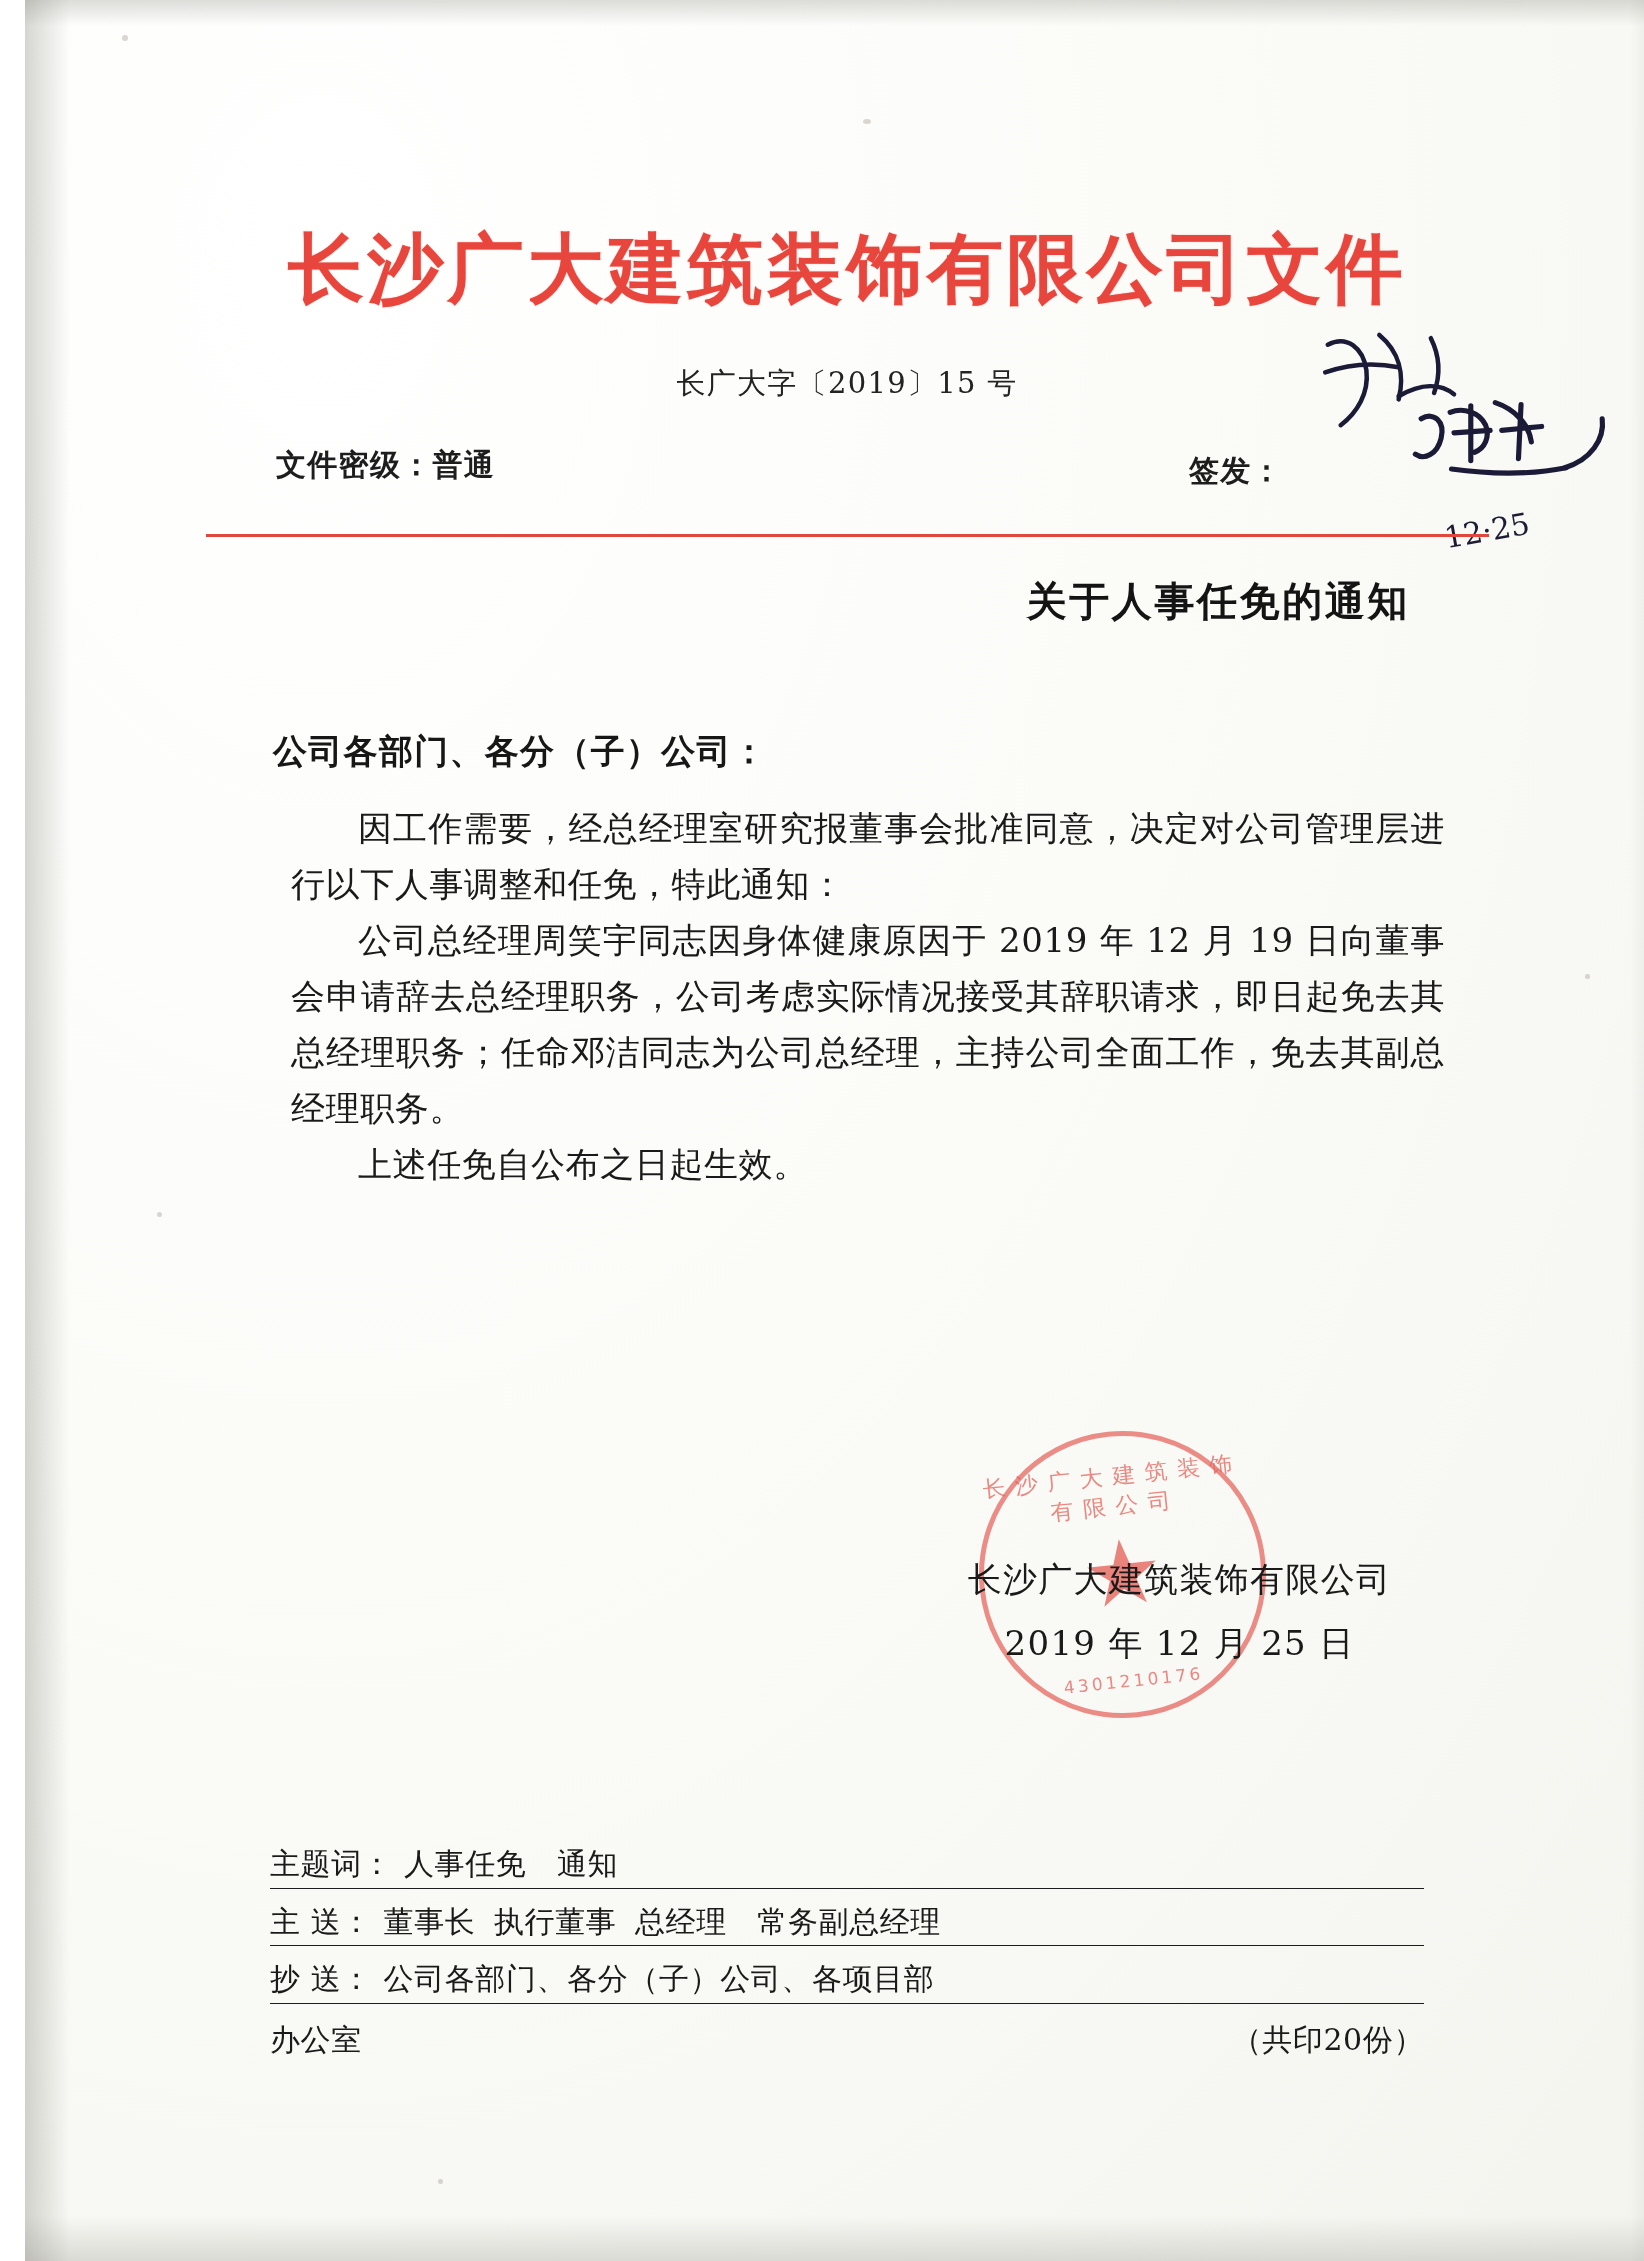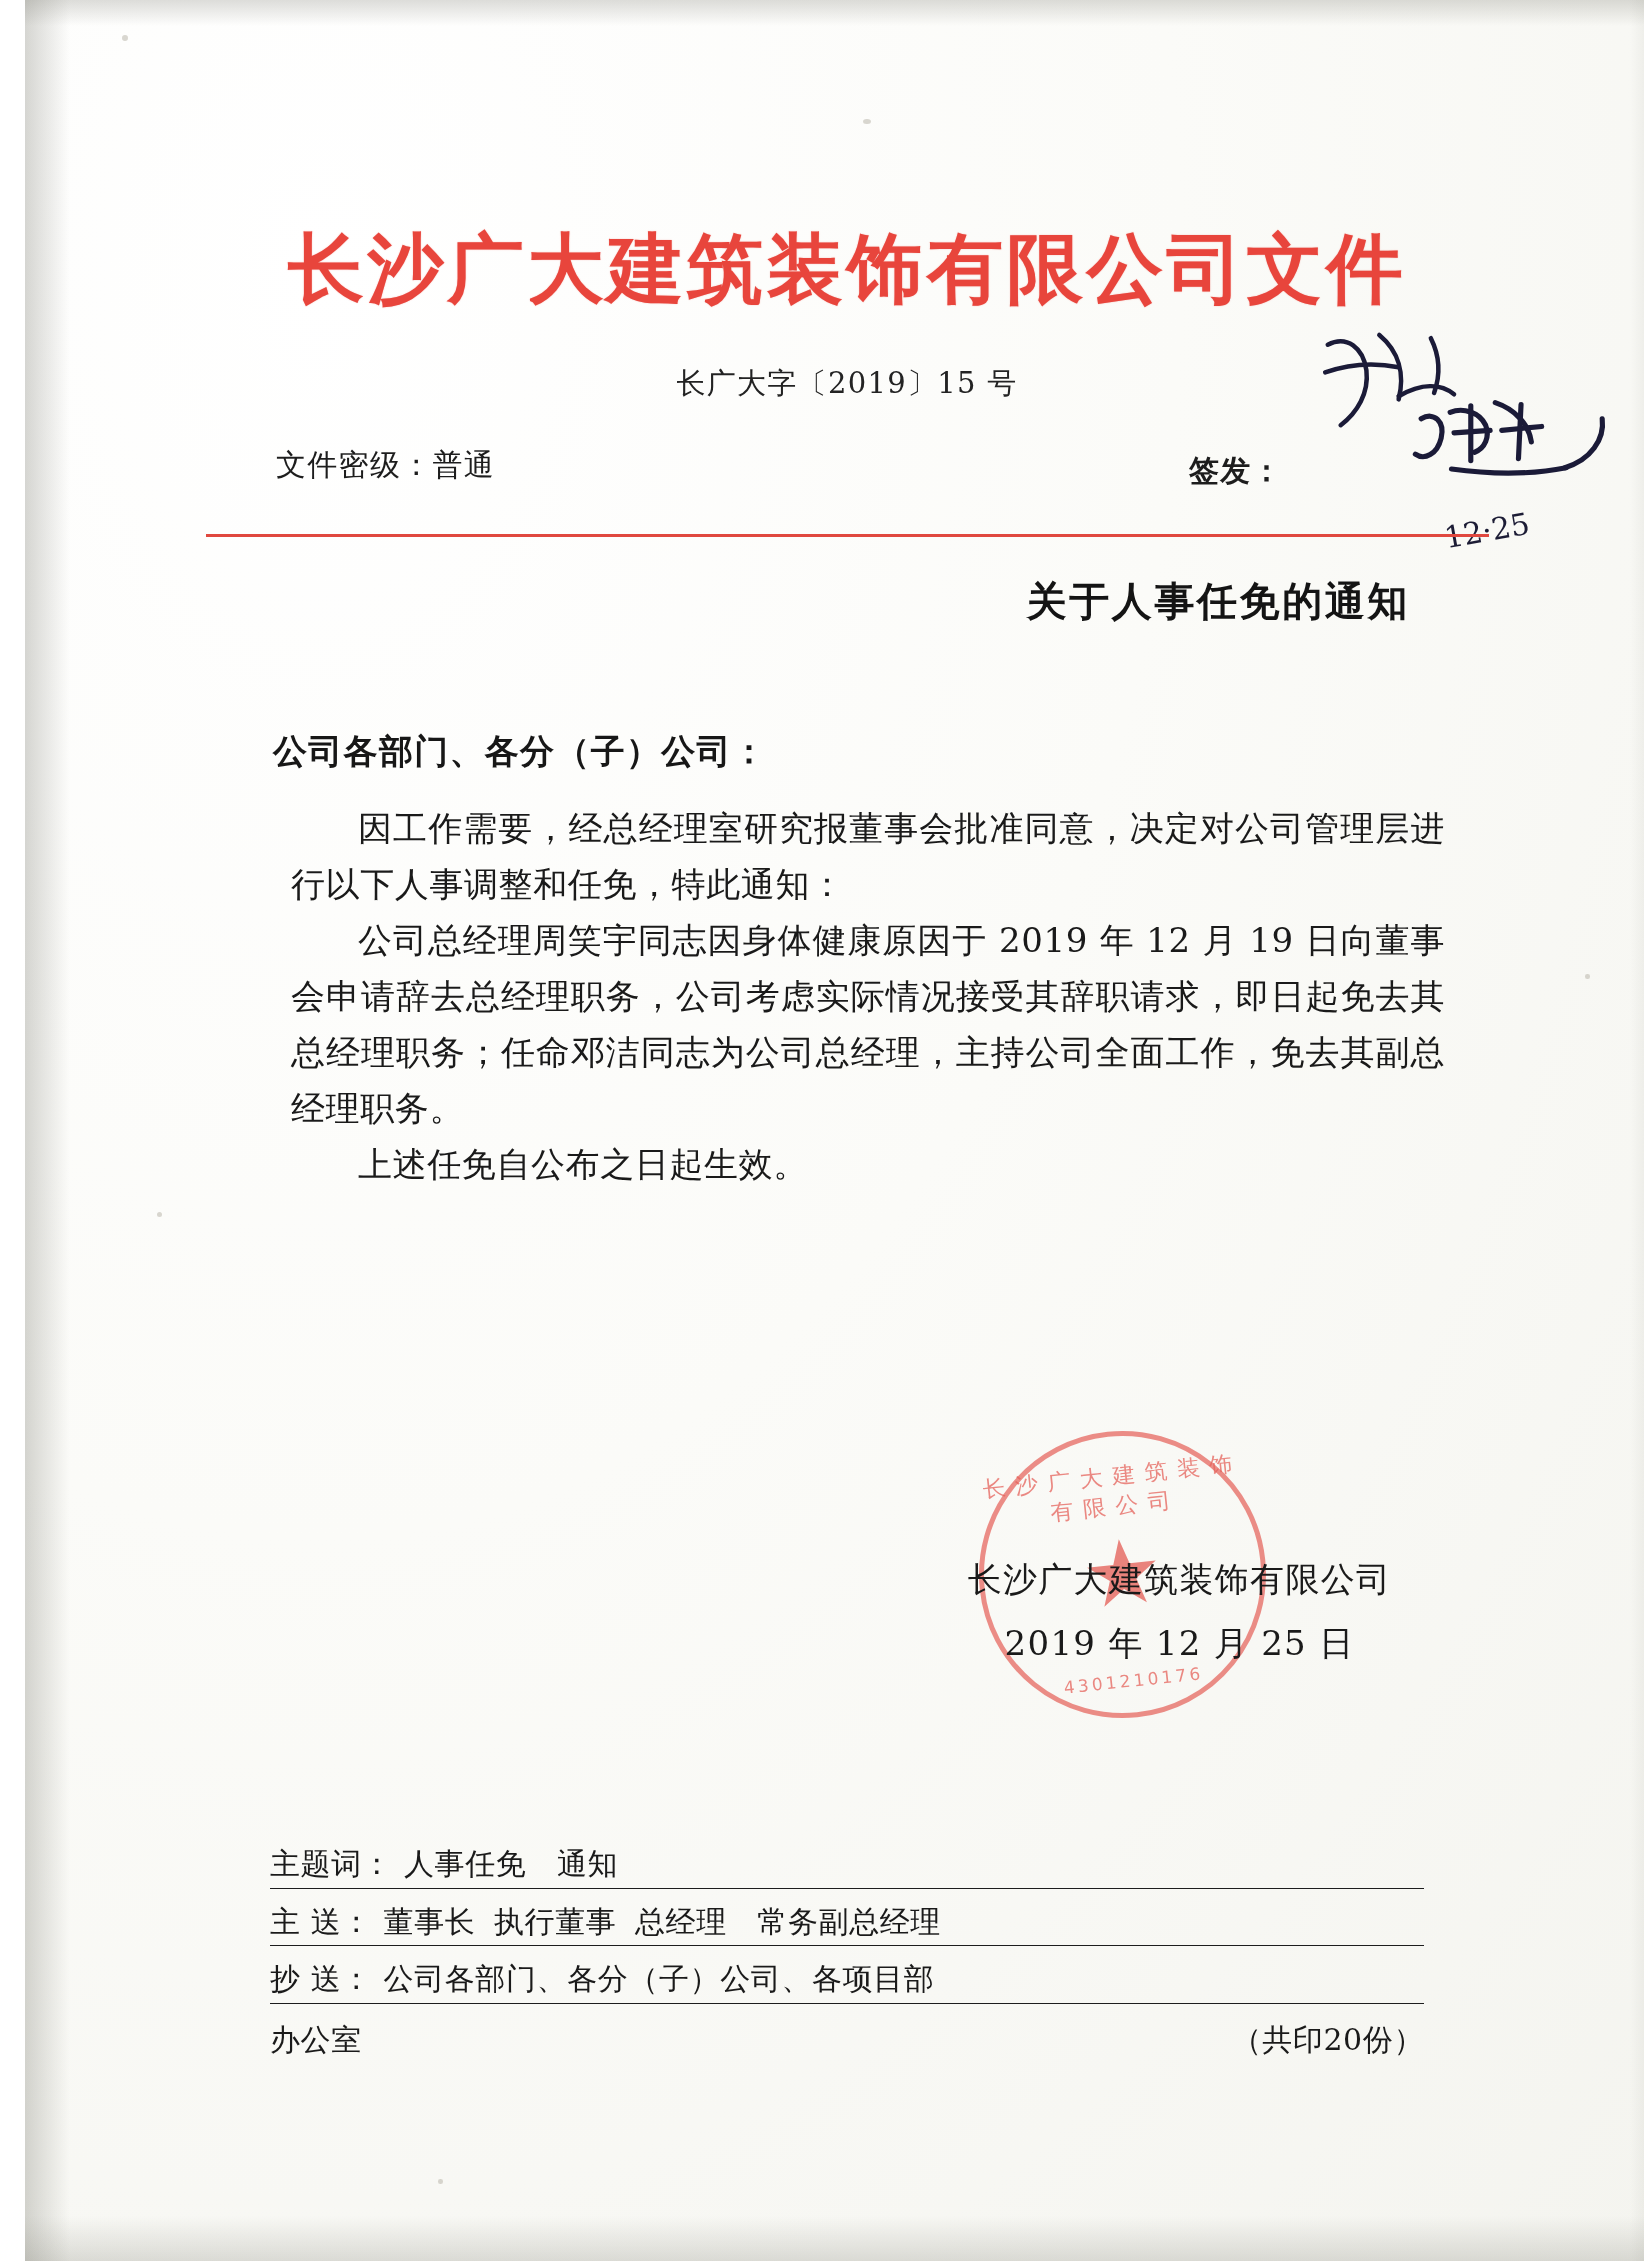--- a/index.html
+++ b/index.html
@@ -93,21 +93,21 @@
     font-size: 29px;
     color: #232323;
     letter-spacing: 1.3px;
   }
 
   .secrecy {
     position: absolute;
     left: 251px;
     top: 445px;
     font-family: "DejaVu Serif", serif;
-    font-weight: normal;
+    font-weight: bold;
     font-size: 30px;
     color: #1d1d1d;
     letter-spacing: 1.3px;
   }
 
   .issuer-label {
     position: absolute;
     left: 1164px;
     top: 451px;
     font-family: "DejaVu Serif", serif;

